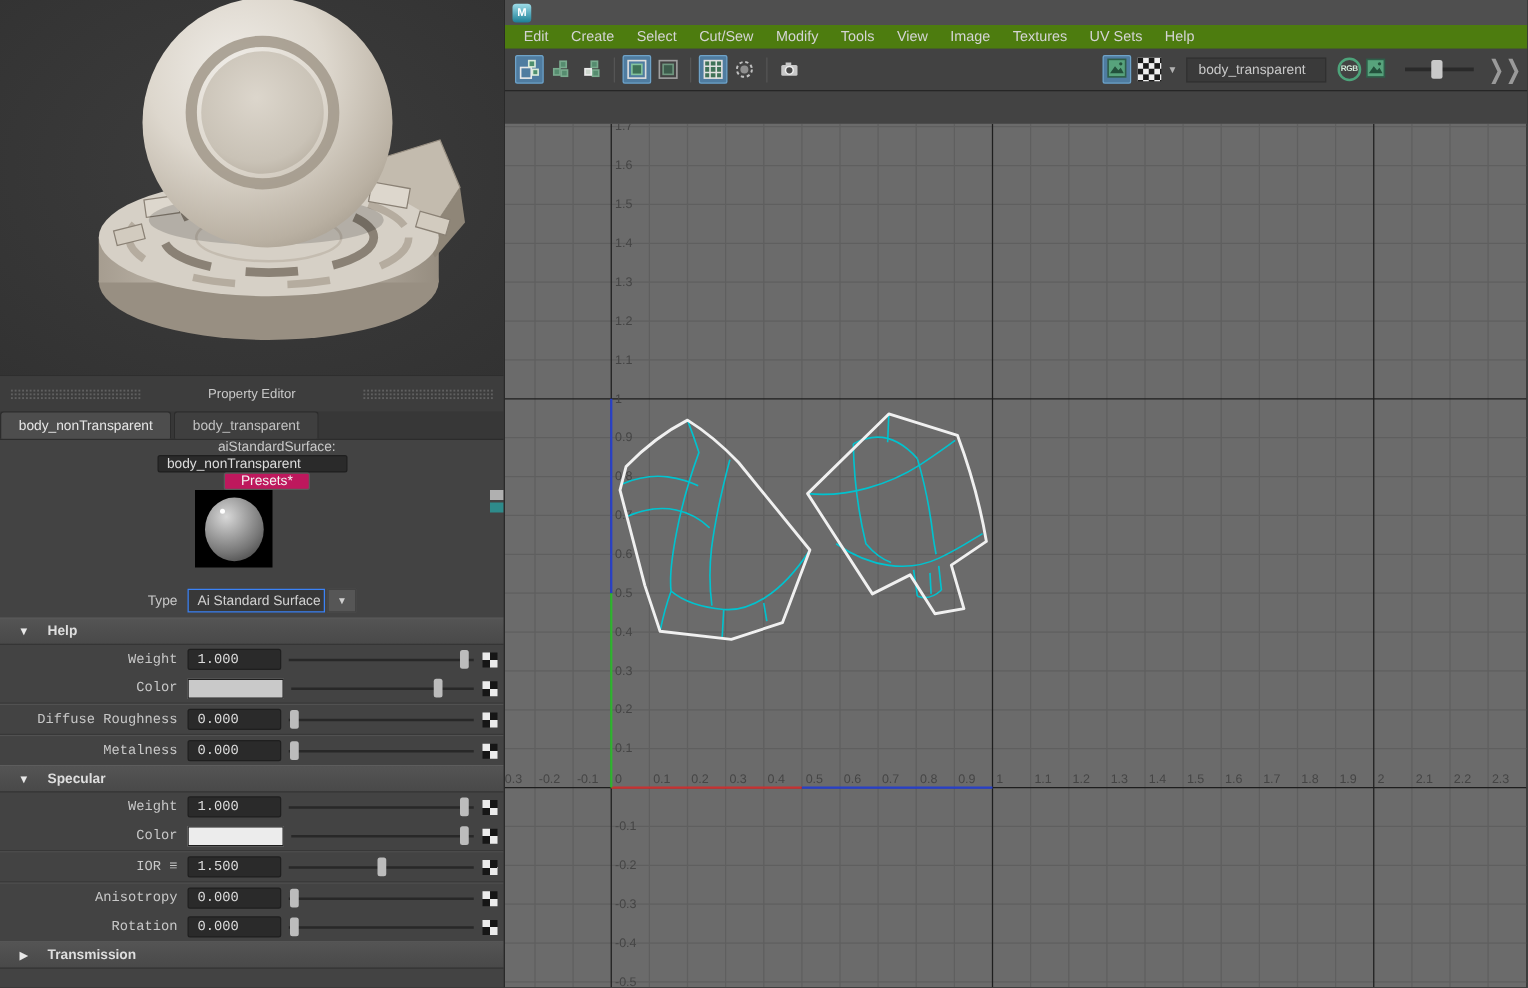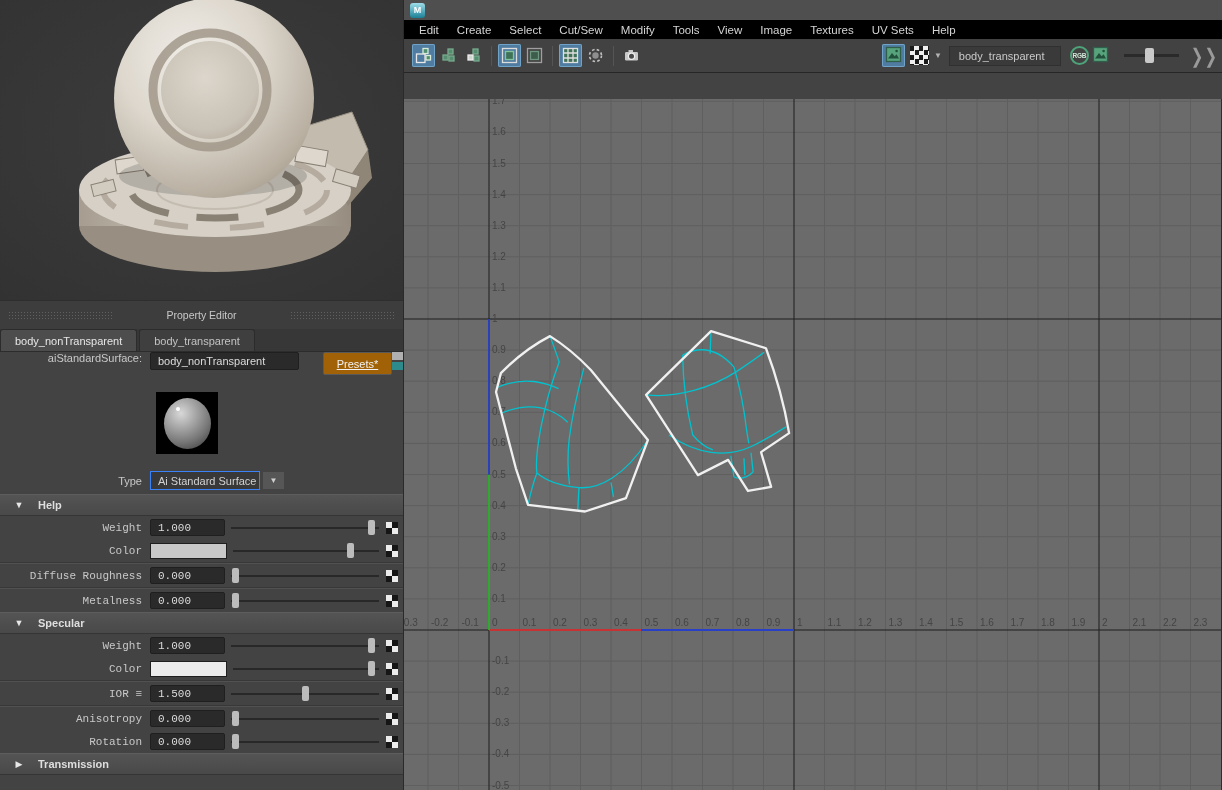--- a/index.html
+++ b/index.html
@@ -13,27 +13,27 @@
                    background:#434343;border-top:1px solid #2e2e2e;box-sizing:border-box;}
   .pe-header{height:28px;display:flex;align-items:center;background:#3d3d3d;gap:45px;}
   .pe-dots{flex:1;height:9px;margin:0 8px;
            background-image:radial-gradient(#606060 0.8px, transparent 0.9px);
            background-size:3px 3px;}
   .pe-title{color:#c8c8c8;font-size:10.5px;white-space:nowrap;}
   .pe-tabs{height:22px;background:#373737;display:flex;border-bottom:1px solid #2c2c2c;}
   .pe-tab{padding:0 14px;display:flex;align-items:center;border:1px solid #2c2c2c;border-bottom:none;
           border-radius:3px 3px 0 0;margin-right:2px;background:#3f3f3f;color:#c2c2c2;cursor:default;}
   .pe-tab.active{background:#4d4d4d;color:#e6e6e6;}
-  .pe-shader-row{height:29px;display:flex;align-items:flex-start;}
+  .pe-shader-row{height:29px;display:flex;align-items:center;flex-direction:column;}
   .plabel{width:150px;text-align:right;padding-right:8px;color:#c8c8c8;box-sizing:border-box;flex:none;}
   .pe-input{background:#2a2a2a;border:1px solid #1f1f1f;border-radius:2px;color:#dcdcdc;
             height:18px;display:flex;align-items:center;padding-left:7px;box-sizing:border-box;}
   #shader-name-field{width:152px;}
-  #presets-button{margin-left:24px;background:#a16207;border:1px solid #5a5a5a;border-radius:2px;
-                  color:#f2f2f2;height:21px;padding:0 13px;display:flex;align-items:center;text-decoration:underline;}
+  #presets-button{margin-left:24px;background:#be185d;border:1px solid #5a5a5a;border-radius:2px;
+                  color:#f2f2f2;height:21px;padding:0 13px;display:flex;align-items:center;}
   #dock-icon{margin-left:auto;width:11px;height:19px;display:flex;flex-direction:column;gap:2px;}
   #dock-icon div{height:8px;}
   .pe-swatch-area{height:86px;position:relative;}
   #material-swatch{position:absolute;left:156px;top:11px;width:62px;height:62px;background:#000;}
   #material-swatch .ball{position:absolute;left:8px;top:6px;width:47px;height:51px;border-radius:50%;
       background:radial-gradient(circle at 36% 30%, #d8d8d8 0%, #a9a9a9 30%, #777 62%, #3a3a3a 95%);}
   #material-swatch .hl{position:absolute;left:20px;top:15px;width:4px;height:4px;border-radius:50%;background:#fff;}
   .pe-type-row{height:27px;display:flex;align-items:center;}
   #type-select{width:110px;background:#383838;border:1px solid #3b82f6;height:19px;display:flex;
                align-items:center;padding-left:7px;color:#d2d2d2;box-sizing:border-box;}
@@ -54,21 +54,21 @@
   .psep{height:1px;background:#383838;border-bottom:1px solid #515151;}
   
   #uv-panel{position:absolute;left:403px;top:0;width:819px;height:790px;background:#434343;
             border-left:1px solid #2a2a2a;box-sizing:border-box;}
   #uv-titlebar{height:20px;background:#4f4f4f;display:flex;align-items:center;padding-left:6px;}
   #maya-icon{width:15px;height:15px;border-radius:3px;background:linear-gradient(#9fdde9,#1b7f96);
              color:#fff;font-weight:bold;font-size:9px;display:flex;align-items:center;justify-content:center;}
   #uv-paneltab{height:26px;background:#383838;display:flex;align-items:flex-end;
                border-bottom:1px solid #2d2d2d;box-sizing:border-box;}
   #uv-paneltab span{padding:0 13px 5px;color:#e2e2e2;font-size:11.5px;}
-  #uv-menubar{height:19px;background:#000000;display:flex;align-items:center;padding-left:6px;}
+  #uv-menubar{height:19px;background:#4d7c0f;display:flex;align-items:center;padding-left:6px;}
   .menu-item{padding:0 9px;color:#d4d4d4;font-size:11.5px;}
   #uv-toolbar{height:34px;background:#424242;border-bottom:1px solid #262626;display:flex;
               align-items:center;padding-left:8px;box-sizing:border-box;}
   .tbtn{width:23px;height:23px;margin-right:2px;border-radius:2px;display:flex;align-items:center;
         justify-content:center;background:transparent;}
   .tbtn.active{background:#4f7ca0;box-shadow:inset 0 0 0 1px #6fa3c8;}
   .tsep{width:1px;height:20px;background:#555;margin:0 6px 0 4px;}
   #tb-right{margin-left:auto;display:flex;align-items:center;padding-right:4px;}
   #checker-toggle{width:19px;height:19px;margin-left:3px;
      background:repeating-conic-gradient(#efefef 0 25%, #1b1b1b 0 50%);background-size:9px 9px;}

